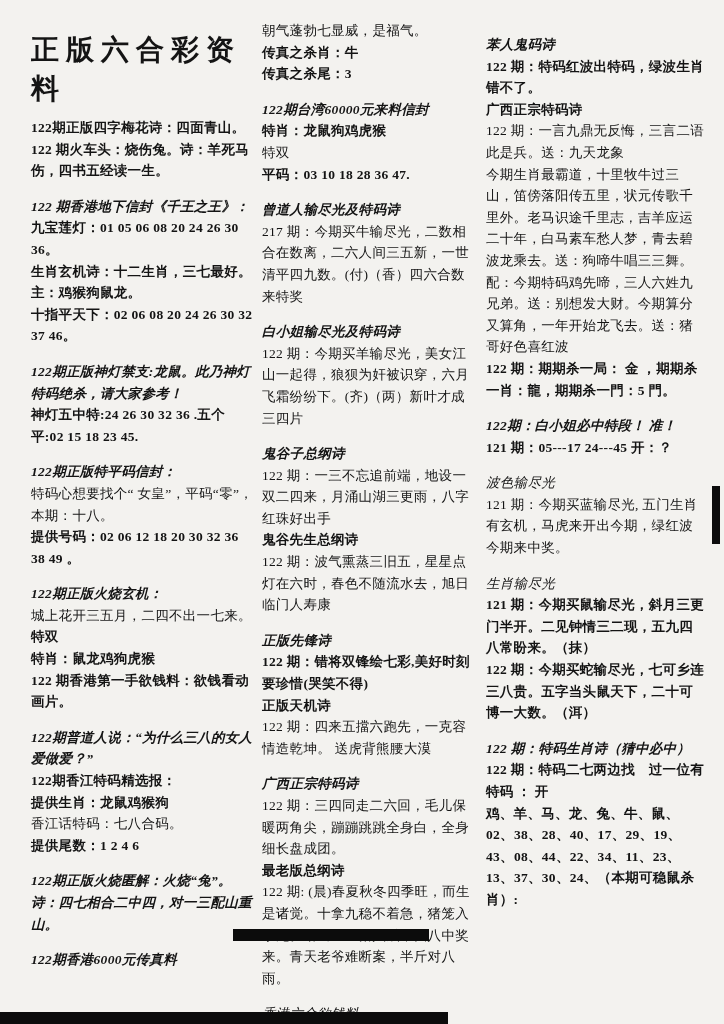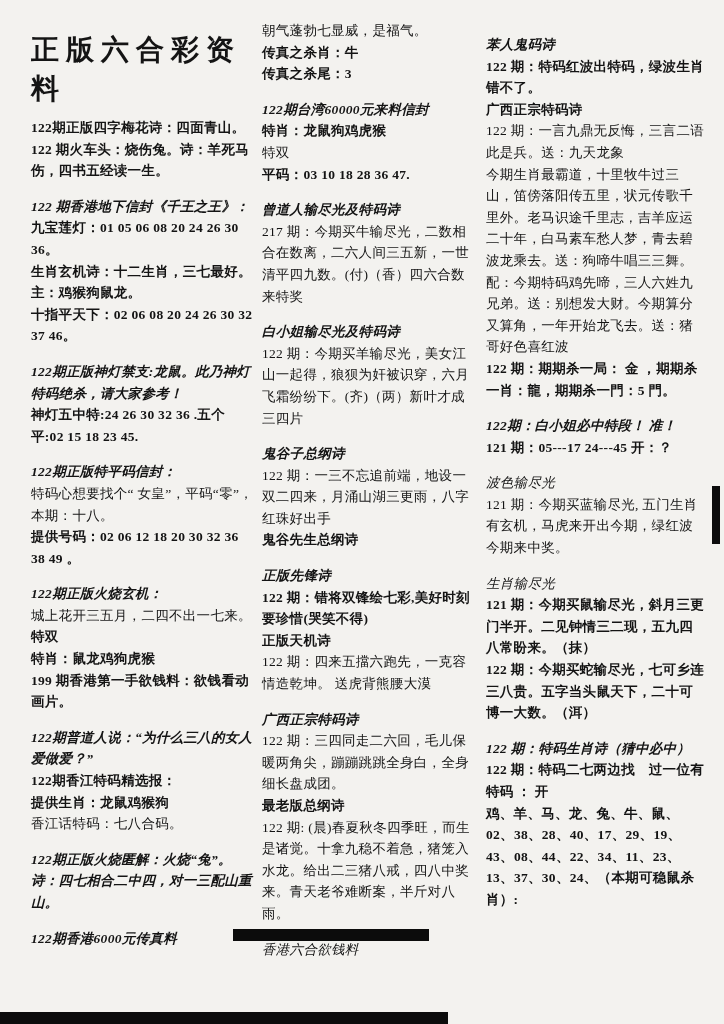--- a/index.html
+++ b/index.html
@@ -33,45 +33,47 @@
     <p class="ln b">十指平天下：02 06 08 20 24 26 30 32 37 46。</p>
     <p class="ln b sp">122期正版神灯禁支:龙鼠。此乃神灯特码绝杀，请大家参考！</p>
     <p class="ln b">神灯五中特:24 26 30 32 36 .五个平:02 15 18 23 45.</p>
     <p class="ln b sp">122期正版特平码信封：</p>
     <p class="ln">特码心想要找个“ 女皇”，平码“零”，本期：十八。</p>
     <p class="ln b">提供号码：02 06 12 18 20 30 32 36 38 49 。</p>
     <p class="ln b sp">122期正版火烧玄机：</p>
     <p class="ln">城上花开三五月，二四不出一七来。</p>
     <p class="ln b">特双</p>
     <p class="ln b">特肖：鼠龙鸡狗虎猴</p>
-    <p class="ln b">199 期香港第一手欲钱料：欲钱看动画片。</p>
+    <p class="ln b">122 期香港第一手欲钱料：欲钱看动画片。</p>
     <p class="ln b sp">122期普道人说：“为什么三八的女人爱做爱？”</p>
     <p class="ln b">122期香江特码精选报：</p>
     <p class="ln b">提供生肖：龙鼠鸡猴狗</p>
     <p class="ln">香江话特码：七八合码。</p>
+    <p class="ln b">提供尾数：1 2 4 6</p>
     <p class="ln b sp">122期正版火烧匿解：火烧“兔”。诗：四七相合二中四，对一三配山重山。</p>
     <p class="ln b sp">122期香港6000元传真料</p>
 
   </div>
 
   <div class="col" id="col-mid">
     <p class="ln">朝气蓬勃七显威，是福气。</p>
     <p class="ln b">传真之杀肖：牛</p>
     <p class="ln b">传真之杀尾：3</p>
     <p class="ln b sp">122期台湾60000元来料信封</p>
     <p class="ln b">特肖：龙鼠狗鸡虎猴</p>
     <p class="ln">特双</p>
     <p class="ln b">平码：03 10 18 28 36 47.</p>
     <p class="ln b sp">曾道人输尽光及特码诗</p>
     <p class="ln">217 期：今期买牛输尽光，二数相合在数离，二六人间三五新，一世清平四九数。(付)（香）四六合数来特奖</p>
     <p class="ln b sp">白小姐输尽光及特码诗</p>
     <p class="ln">122 期：今期买羊输尽光，美女江山一起得，狼狈为奸被识穿，六月飞霜纷纷下。(齐)（两）新叶才成三四片</p>
     <p class="ln b sp">鬼谷子总纲诗</p>
     <p class="ln">122 期：一三不忘追前端，地设一双二四来，月涌山湖三更雨，八字红珠好出手</p>
     <p class="ln b">鬼谷先生总纲诗</p>
+    <p class="ln">122 期：波气熏蒸三旧五，星星点灯在六时，春色不随流水去，旭日临门人寿康</p>
     <p class="ln b sp">正版先锋诗</p>
     <p class="ln b">122 期：错将双锋绘七彩,美好时刻要珍惜(哭笑不得)</p>
     <p class="ln b">正版天机诗</p>
     <p class="ln">122 期：四来五擋六跑先，一克容情造乾坤。 送虎背熊腰大漠</p>
     <p class="ln b sp">广西正宗特码诗</p>
     <p class="ln">122 期：三四同走二六回，毛儿保暖两角尖，蹦蹦跳跳全身白，全身细长盘成团。</p>
     <p class="ln b">最老版总纲诗</p>
     <p class="ln">122 期: (晨)春夏秋冬四季旺，而生是诸觉。十拿九稳不着急，猪笼入水龙。给出二三猪八戒，四八中奖来。青天老爷难断案，半斤对八雨。</p>
     <p class="ln sp">香港六合欲钱料</p>
 

